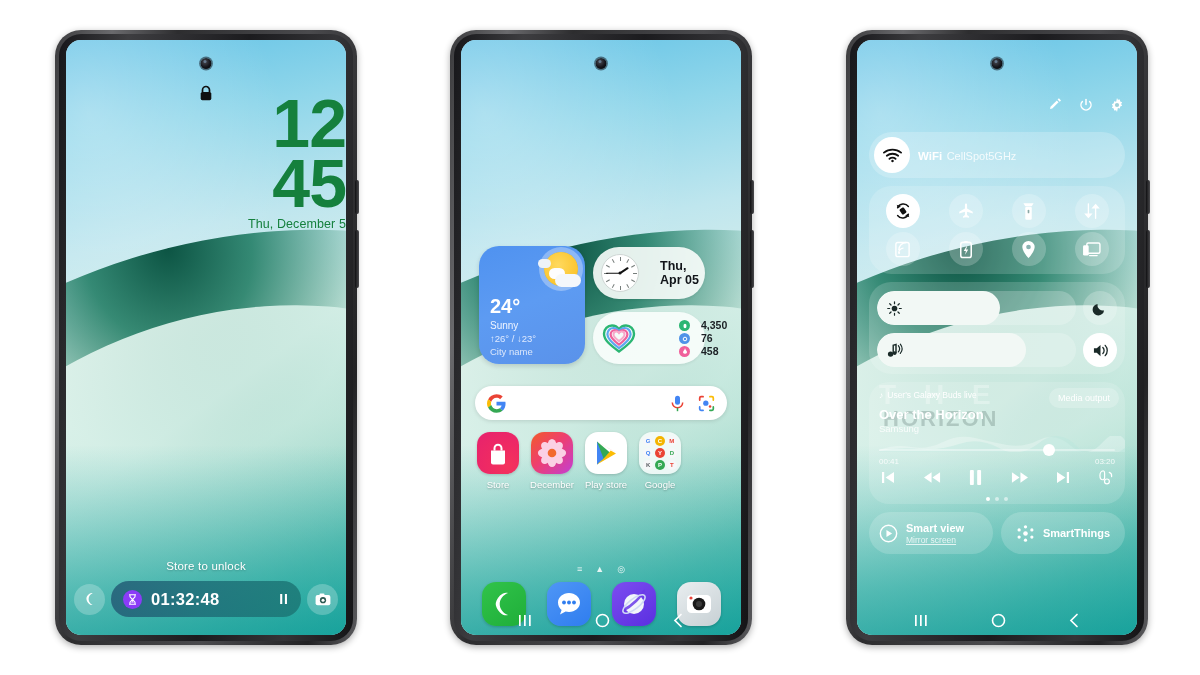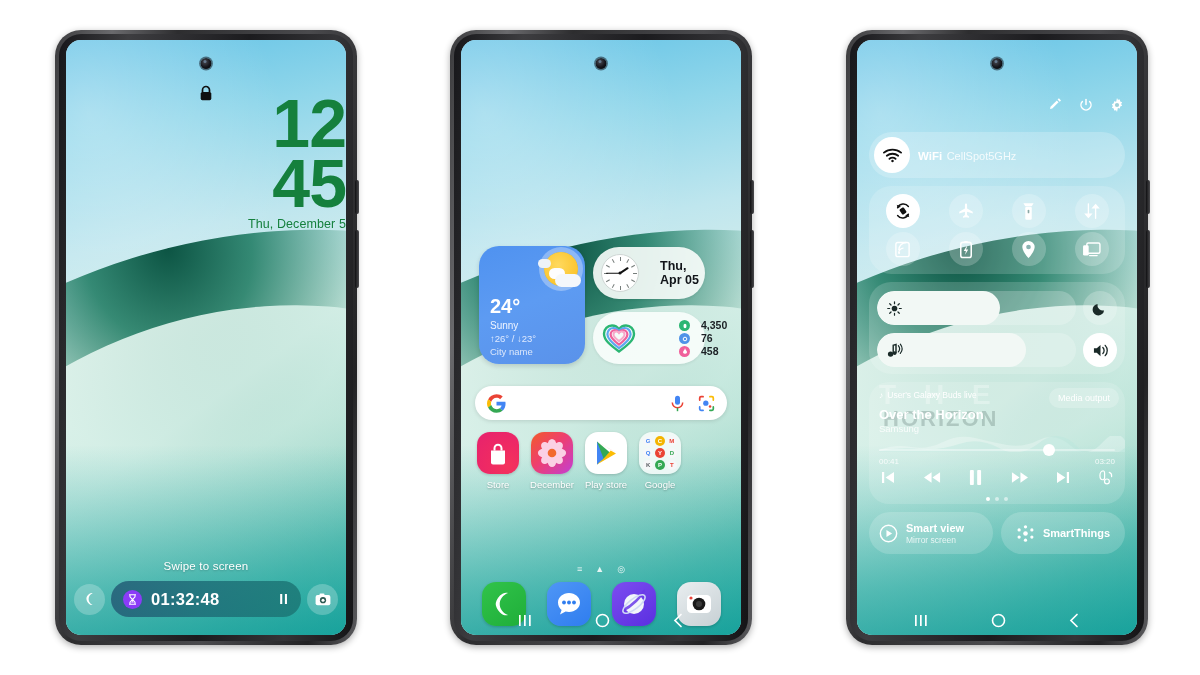--- a/index.html
+++ b/index.html
@@ -271,21 +271,21 @@
   .mdot { width:4px;height:4px;border-radius:50%;background:rgba(255,255,255,.55);}
   .mdot.on { background:#fff; }
 
   .qp-bottom { position:absolute; left:12px; right:12px; top:472px; display:flex; gap:8px;}
   .qp-chip2 {
     flex:1; height:42px; border-radius:21px;
     background: rgba(255,255,255,.18);
     display:flex; align-items:center; padding:0 10px; gap:8px;
   }
   .qp-chip2 .t1 { color:#fff; font-size:11px; font-weight:600; line-height:13px;}
-  .qp-chip2 .t2 { color:rgba(255,255,255,.78); font-size:8.5px; line-height:10px;}
+  .qp-chip2 .t2 { color:rgba(255,255,255,.78); font-size:8.5px; line-height:10px;text-decoration:underline;}
 
   svg { display:block; }
 </style>
 </head>
 <body>
 
 <div class="stage">
 
   <div class="phone p1">
     <div class="frame-inner"></div>
@@ -309,21 +309,21 @@
           <rect x="2.2" y="7" width="10.6" height="8.2" rx="1.6" fill="#101010"></rect>
         </svg>
       </div>
 
       <div class="clock">
         <span class="hh">12</span>
         <span class="mm">45</span>
         <span class="dt">Thu, December 5</span>
       </div>
 
-      <div class="swipe-text">Swipe to screen</div>
+      <div class="swipe-text">Store to unlock</div>
 
       <div class="lock-bar">
         <div class="circ-btn">
           <svg width="14" height="14" viewBox="0 0 14 14">
             <path d="M9.6 1.2c-2.4 1-4 3.2-4 5.9s1.6 4.9 4 5.8c-1.1.4-2.6-.1-3.7-1.2C4.3 10.2 3.4 8.4 3.4 6.6S4.6 3 6.1 2c1-.7 2.4-1.1 3.5-.8z" fill="#fff"></path>
           </svg>
         </div>
 
         <div class="timer-pill">
           <div class="timer-ic">

